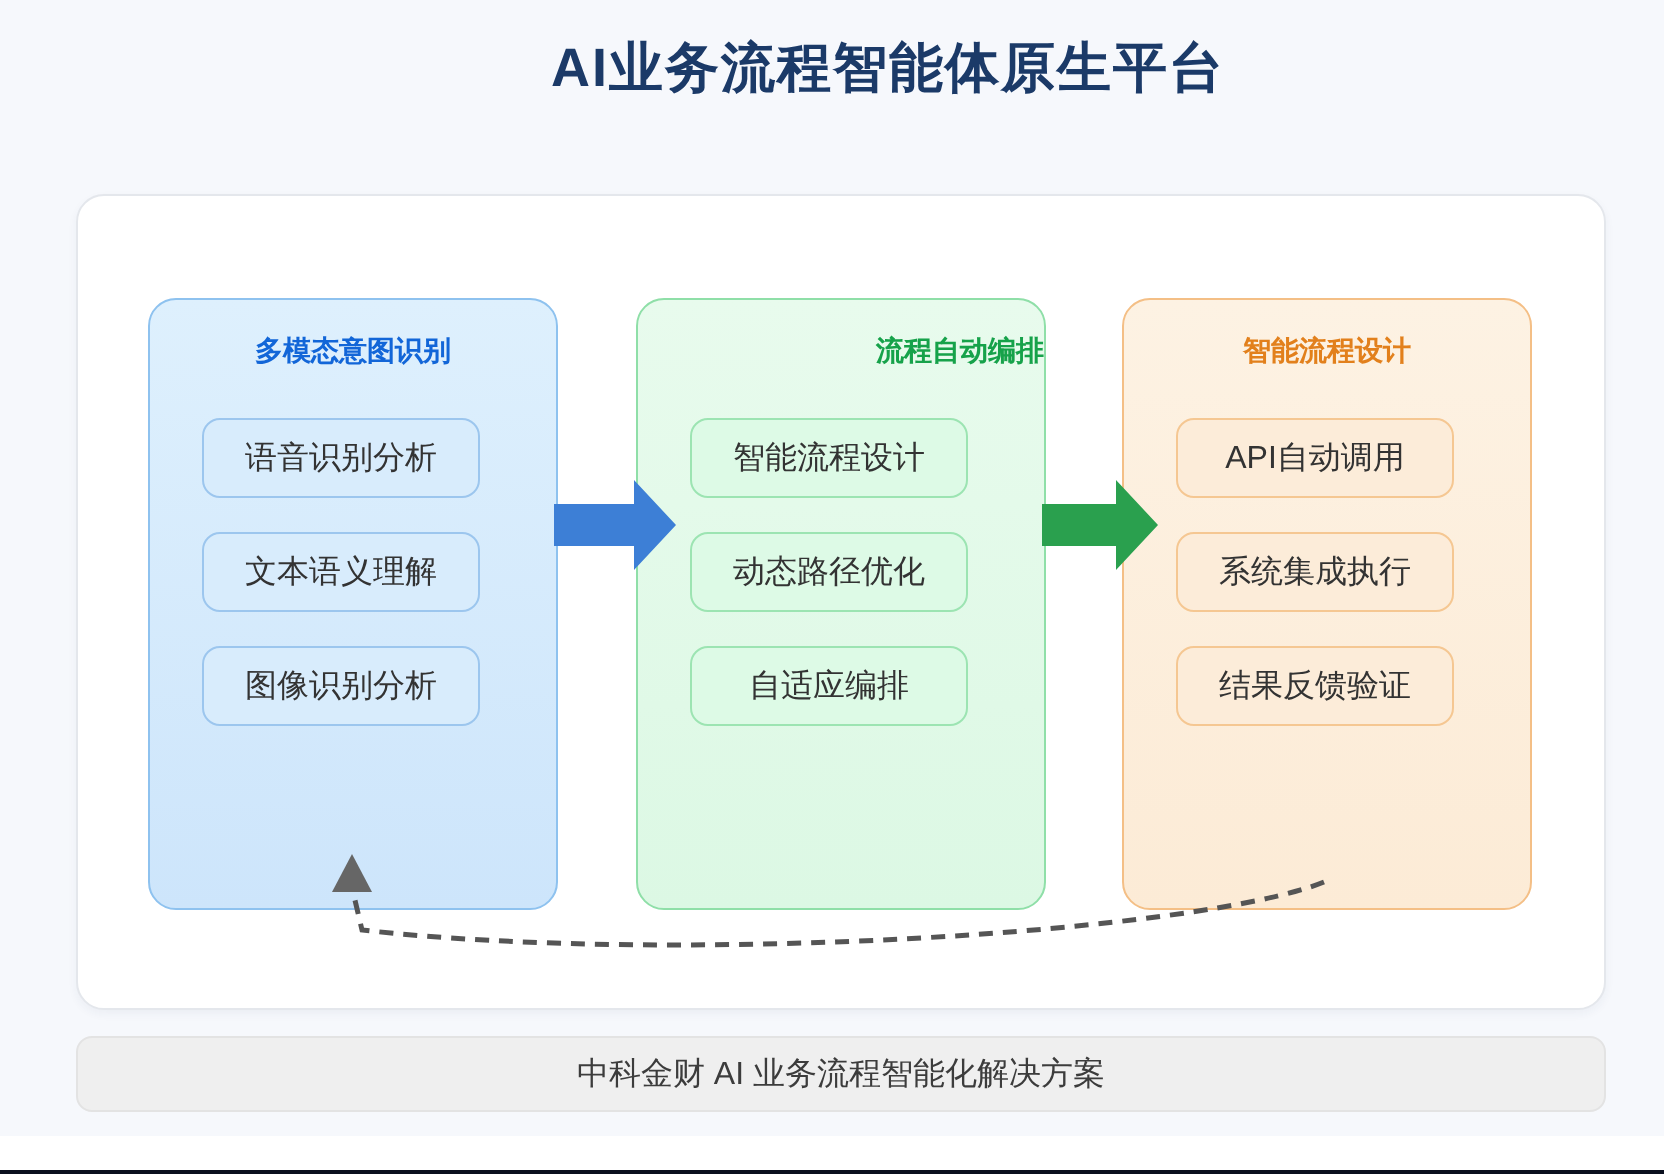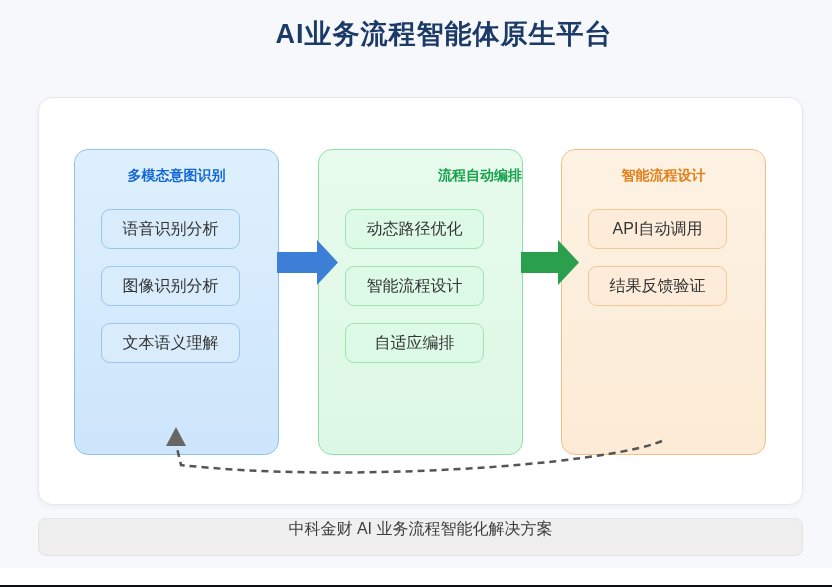--- a/index.html
+++ b/index.html
@@ -45,59 +45,60 @@
   .col-blue .item{background:#d8ecfc;border-color:#9cc6ee;}
   .col-green .item{background:#ddfae6;border-color:#9ce4b2;}
   .col-orange .item{background:#fcecd9;border-color:#f5c792;}
   .overlay{
     position:absolute;left:0;top:0;width:832px;height:588px;
     pointer-events:none;
   }
   .footer-bar{
     position:absolute;left:38px;top:518px;width:765px;height:38px;
     background:#efefef;border:1px solid #e3e3e3;border-radius:8px;
-    display:flex;align-items:flex-start;justify-content:center;
+    display:flex;align-items:center;justify-content:center;
     font-size:16px;color:#3c3c3c;box-sizing:border-box;
   }
   .bottom-strip{
     position:absolute;left:0;top:568px;width:832px;height:20px;background:#ffffff;
   }
   .bottom-line{
     position:absolute;left:0;top:585px;width:832px;height:2px;background:#0a0f1e;
   }
 </style>
 </head>
 <body>
 
 <div class="page-title">AI业务流程智能体原生平台</div>
 
 <div class="card">
 
   <div class="col col-blue">
     <div class="col-title">多模态意图识别</div>
     <div class="items">
       <div class="item">语音识别分析</div>
+      <div class="item">文本语义理解</div>
       <div class="item">图像识别分析</div>
-      <div class="item">文本语义理解</div>
     </div>
   </div>
 
   <div class="col col-green">
     <div class="col-title">流程自动编排</div>
     <div class="items">
+      <div class="item">智能流程设计</div>
       <div class="item">动态路径优化</div>
-      <div class="item">智能流程设计</div>
       <div class="item">自适应编排</div>
     </div>
   </div>
 
   <div class="col col-orange">
     <div class="col-title">智能流程设计</div>
     <div class="items">
       <div class="item">API自动调用</div>
+      <div class="item">系统集成执行</div>
       <div class="item">结果反馈验证</div>
     </div>
   </div>
 
 </div>
 
 <svg class="overlay" viewBox="0 0 832 588" xmlns="http://www.w3.org/2000/svg">
   <polygon points="277,252 317,252 317,240 338,262.5 317,285 317,273 277,273" fill="#3d7fd6"></polygon>
   <polygon points="521,252 558,252 558,240 579,262.5 558,285 558,273 521,273" fill="#2aa04e"></polygon>
   <path d="M 662 441 C 600 466, 340 483, 181 465 L 177 448" fill="none" stroke-width="2.5" stroke-dasharray="7 5" stroke="#555555"></path>

